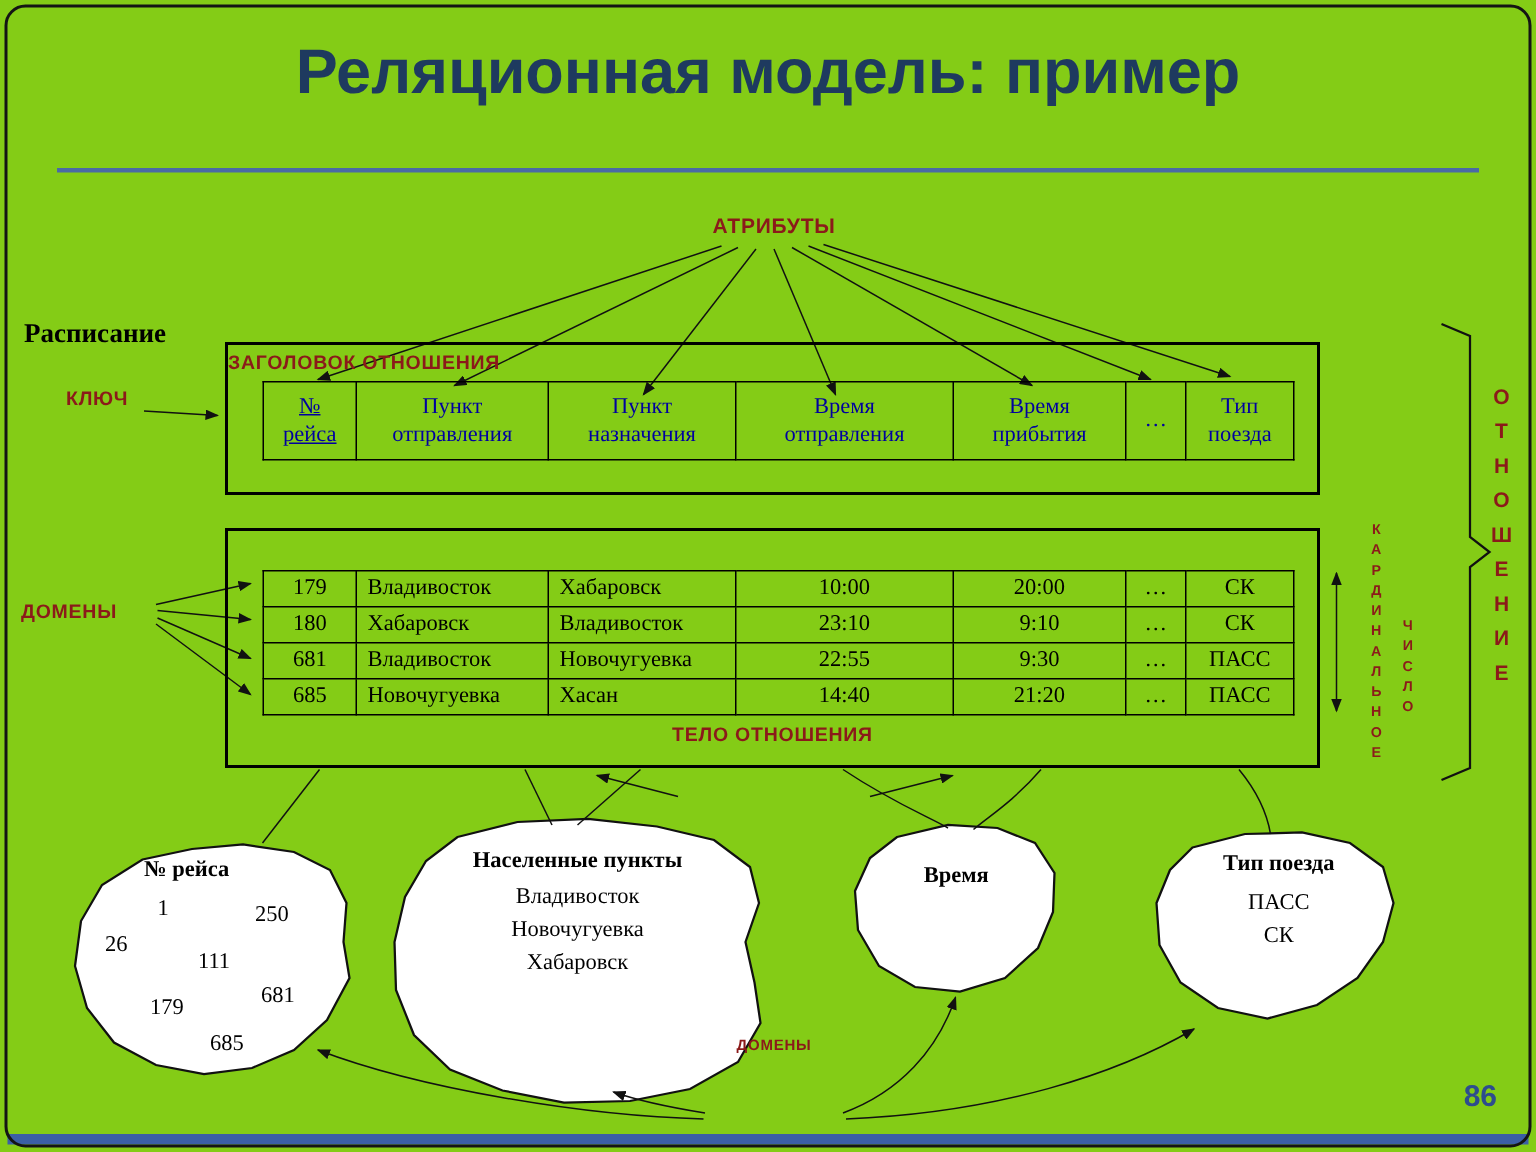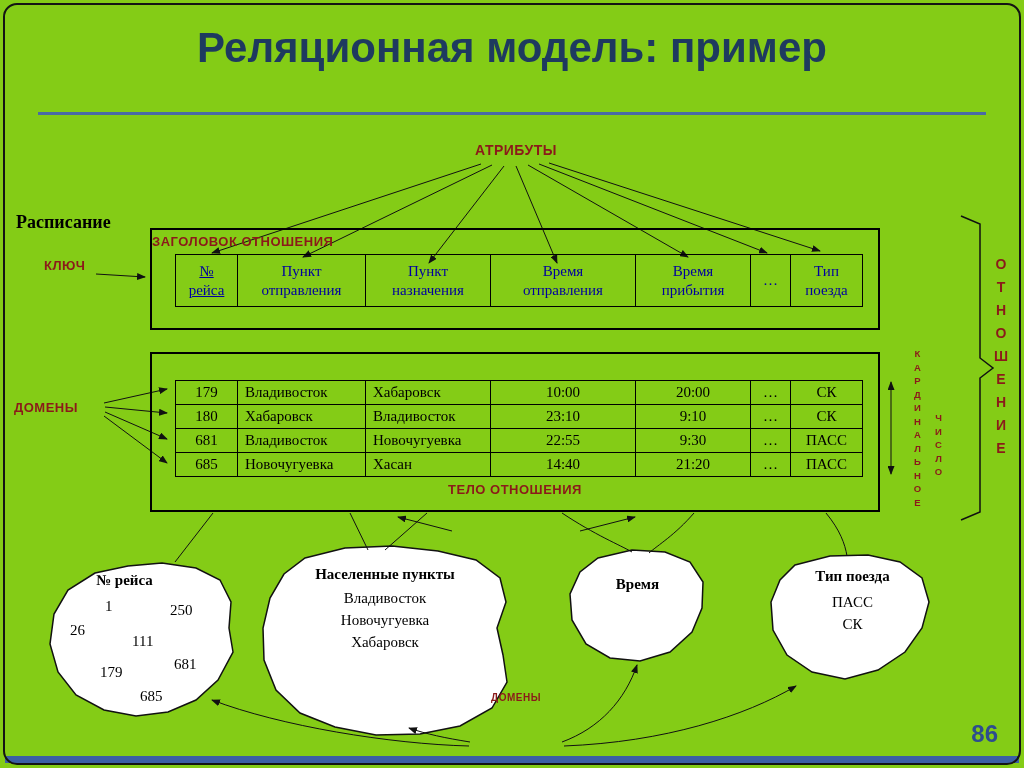--- a/index.html
+++ b/index.html
@@ -70,21 +70,21 @@
   .domain2 { left:262px; top:566px; width:246px; text-align:center; }
   .domain2 .dval { display:block; line-height:22px; }
   .domain2 .dtitle { margin-bottom:4px; }
   .domain3 { left:570px; top:576px; width:135px; text-align:center; }
   .domain4 { left:775px; top:568px; width:155px; text-align:center; }
   .domain4 .dval { display:block; line-height:22px; }
   .domain4 .dtitle { margin-bottom:6px; }
 
   .page-number { position:absolute; right:26px; top:720px; z-index:3;
                  font-family:"Liberation Sans", sans-serif; font-weight:bold;
-                 font-size:24px; color:#2d4d8e; }
+                 font-size:20px; color:#2d4d8e; }
 </style>
 </head>
 <body>
 
 <div class="slide">
 
   <svg class="layer" width="1024" height="768" viewBox="0 0 1024 768">
     <defs>
       <marker id="arr" markerWidth="9" markerHeight="7" refX="8" refY="3.5" orient="auto-start-reverse" markerUnits="userSpaceOnUse">
         <path d="M0,0 L9,3.5 L0,7 z" fill="#111"></path>

